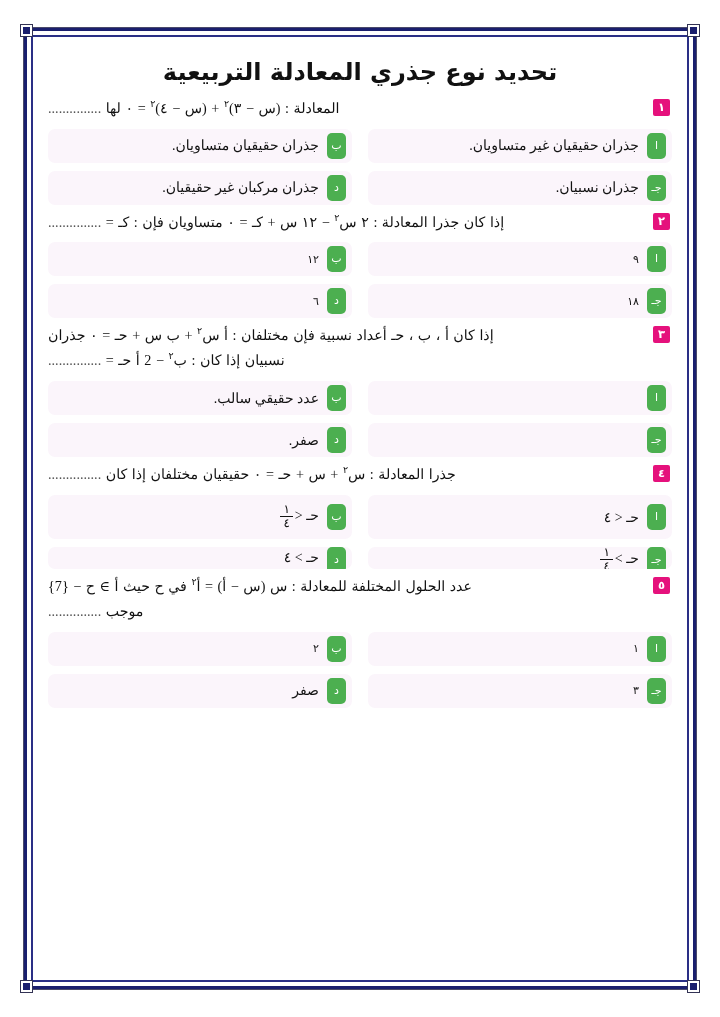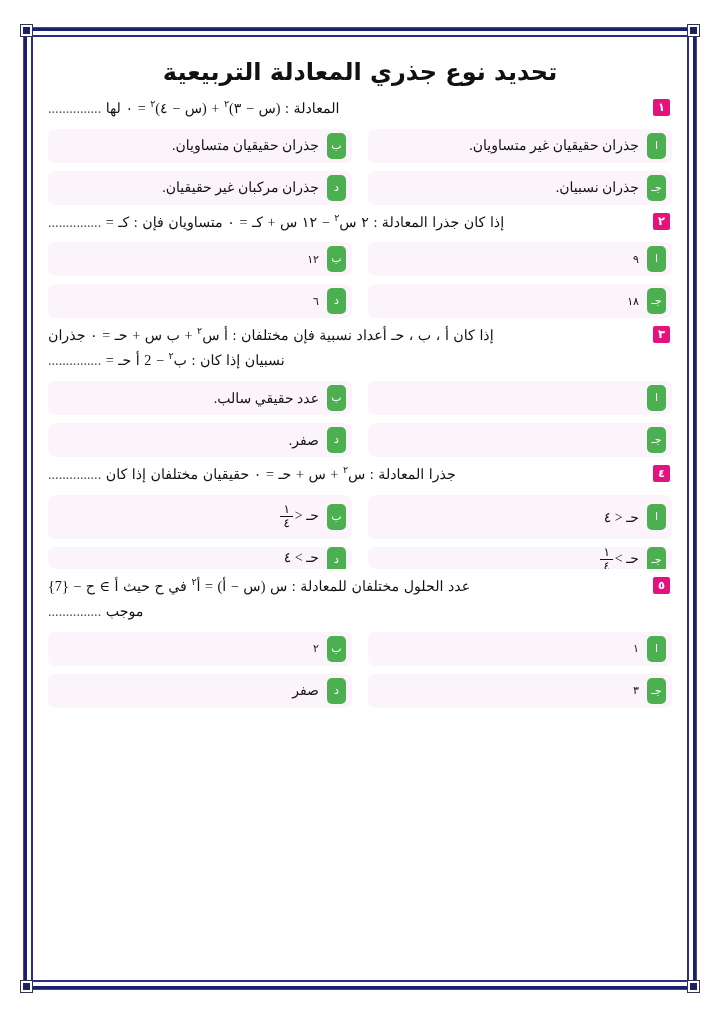--- a/index.html
+++ b/index.html
@@ -315,21 +315,21 @@
       <div class="option clipped">
         <span class="opt-badge">د</span>
         <span class="opt-text">حـ &gt; ٤</span>
       </div>
     </div>
   </div>
 
   <div class="question-block">
     <div class="q-stem">
       <span class="q-badge">٥</span>
-      <span class="q-text"><span>عدد الحلول مختلفان للمعادلة : س (س − أ) = أ</span><sup class="pw">٢</sup><span> في ح حيث أ ∋ ح − {7}</span><span class="line2"><span>موجب </span><span class="dots">...............</span></span></span>
+      <span class="q-text"><span>عدد الحلول المختلفة للمعادلة : س (س − أ) = أ</span><sup class="pw">٢</sup><span> في ح حيث أ ∋ ح − {7}</span><span class="line2"><span>موجب </span><span class="dots">...............</span></span></span>
     </div>
     <div class="options-grid">
       <div class="option">
         <span class="opt-badge">ا</span>
         <span class="opt-text num">١</span>
       </div>
       <div class="option">
         <span class="opt-badge">ب</span>
         <span class="opt-text num">٢</span>
       </div>

